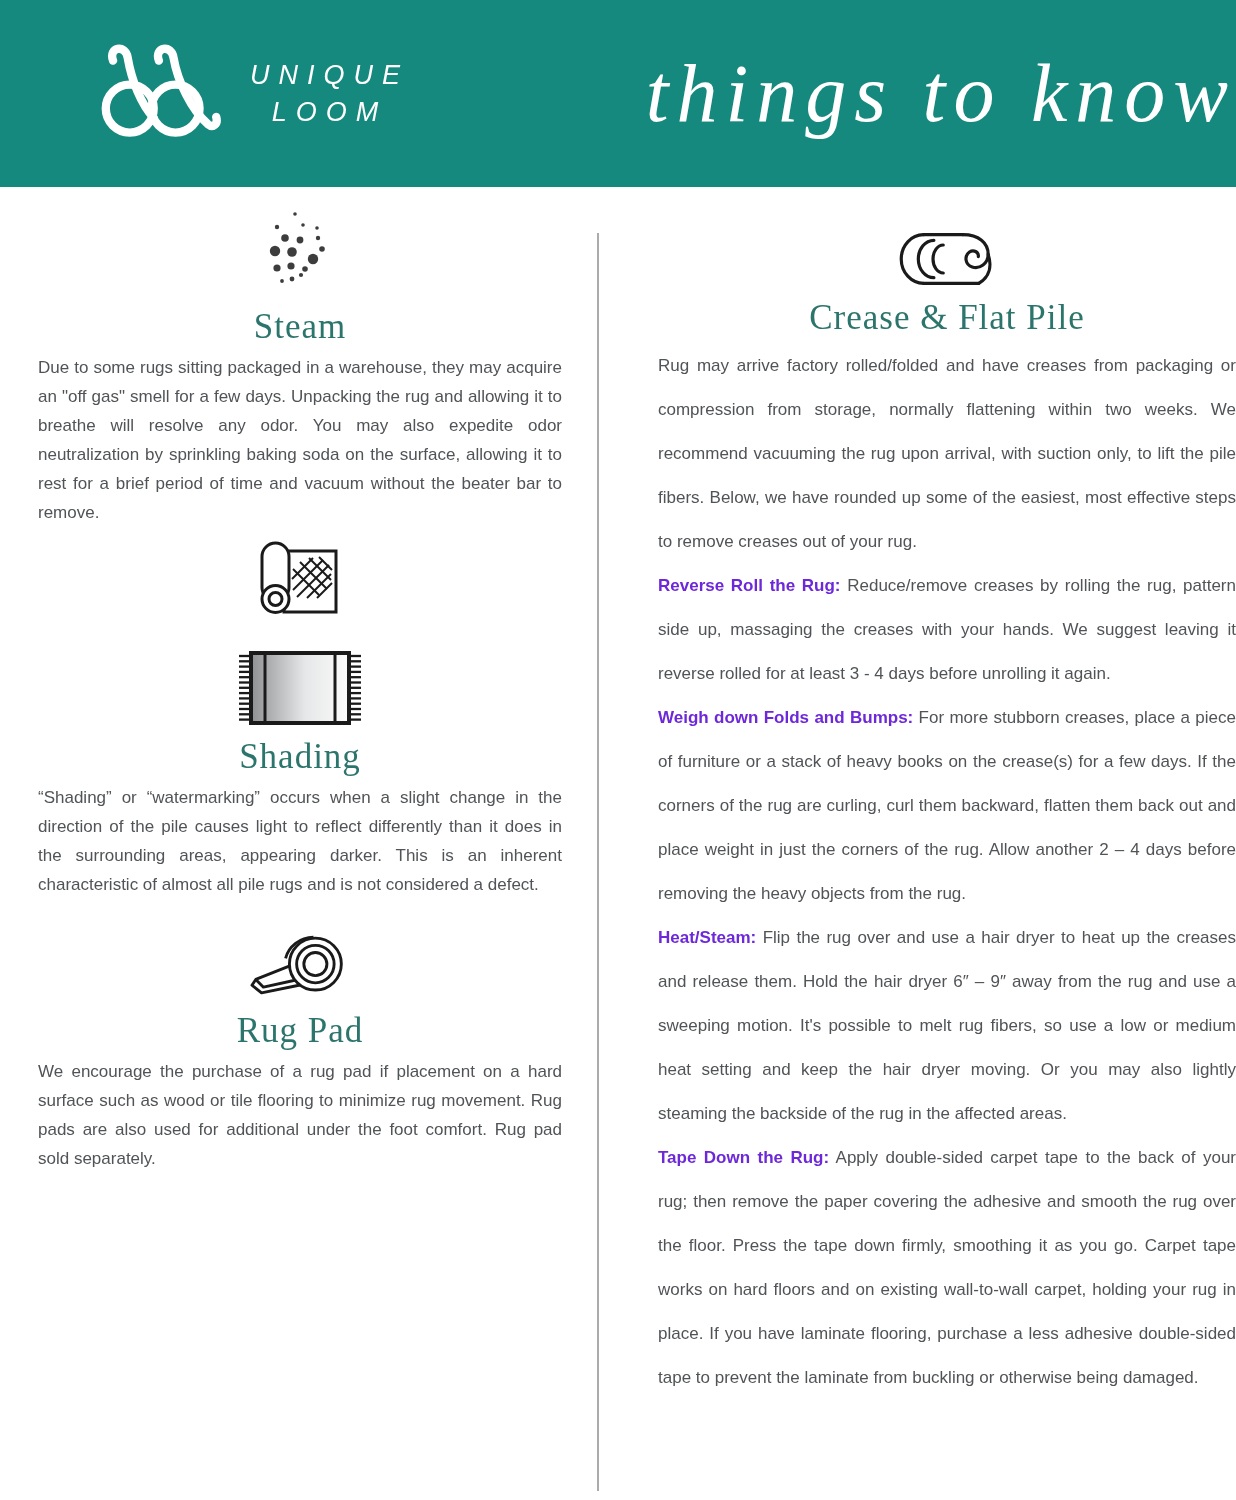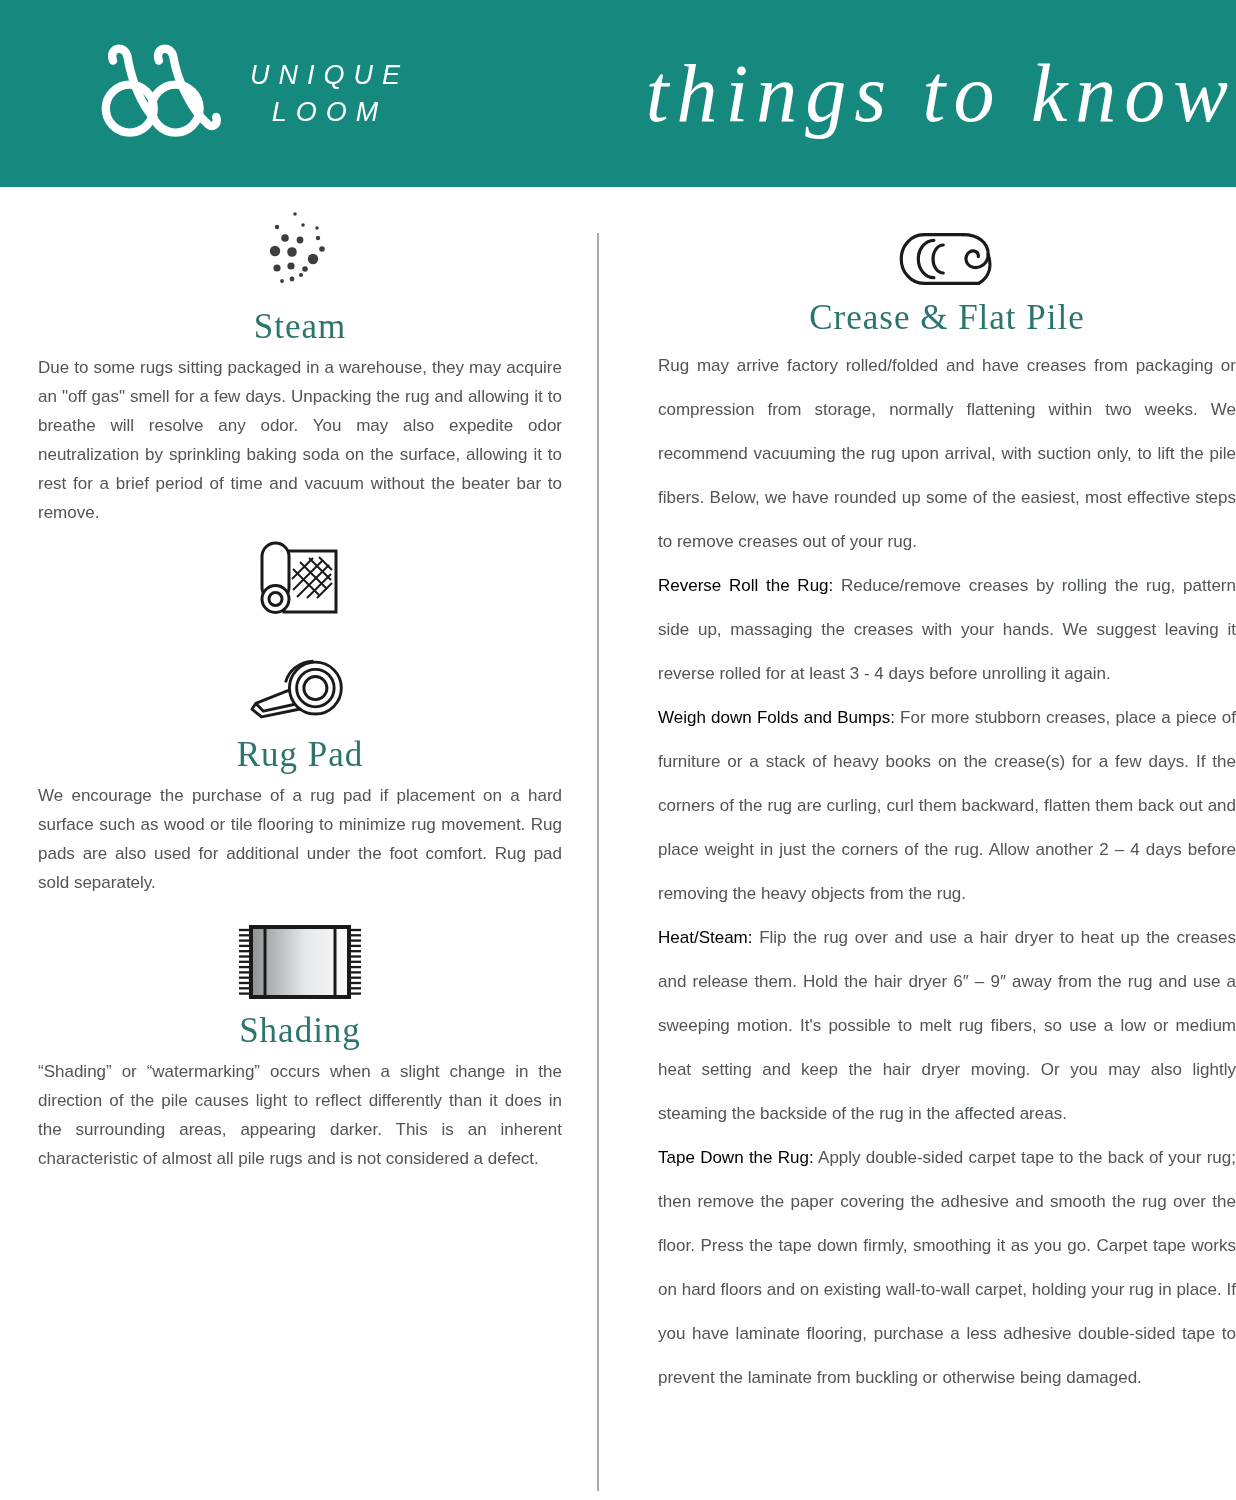--- a/index.html
+++ b/index.html
@@ -65,22 +65,22 @@
   p.body-text{
     text-align:justify;
     color:#515457;
     font-size:17px;
     line-height:29px;
     margin:0;
   }
   .col-right p.body-text{line-height:44px;}
   .tip{margin-top:31px;}
   .tip strong{
-    color:#000000;
-    font-weight:400;
+    color:#6d28d9;
+    font-weight:700;
   }
 
   
   .s1 .icon{margin-top:22px;}
   .s2 .icon{margin-top:12px;}
   .s3 .icon{margin-top:32px;}
   .s4 .icon{margin-top:26px;}
   .col-right .icon{margin-top:56px;}
 </style>
 </head>
@@ -145,33 +145,20 @@
             <path d="M60 58 L75 43"></path>
           <path d="M36 29 L62 55"></path>
             <path d="M43 22 L70 49"></path>
             <path d="M52 18 L74 40"></path>
             <path d="M62 17 L75 30"></path>
         </g>
         <rect x="5" y="3" width="27" height="58" rx="13.5" fill="#ffffff" stroke-width="3"></rect>
         <circle cx="18.5" cy="59" r="13.5" fill="#ffffff" stroke-width="3"></circle>
         <circle cx="18.5" cy="59" r="6.5" stroke-width="3"></circle>
       </svg>
-    </div>
-
-    <div class="section s3">
-      <svg class="icon" width="100" height="70" viewBox="0 0 104 72" fill="none" stroke="#1a1a1a">
-        <path d="M46 34 L6 50 L2 56 L12 64 L56 55 Z" fill="#ffffff" stroke-width="3" stroke-linejoin="round"></path>
-        <path d="M6 50 L14 58 L55 49" stroke-width="3" stroke-linejoin="round"></path>
-        <path d="M66 6 C 52 6, 40 16, 37 28" stroke-width="3"></path>
-        <circle cx="68" cy="34" r="27" fill="#ffffff" stroke-width="3"></circle>
-        <circle cx="68" cy="34" r="19.5" stroke-width="3"></circle>
-        <circle cx="68" cy="34" r="12" stroke-width="3"></circle>
-      </svg>
-      <h2 class="sec-heading">Rug Pad</h2>
-      <p class="body-text">We encourage the purchase of a rug pad if placement on a hard surface such as wood or tile flooring to minimize rug movement. Rug pads are also used for additional under the foot comfort. Rug pad sold separately.</p>
     </div>
 
     <div class="section s4">
       <svg class="icon" width="128" height="78" viewBox="0 0 128 78" fill="none" stroke="#1a1a1a">
         <defs>
           <linearGradient id="shadeGrad" x1="0" y1="0" x2="1" y2="0">
             <stop offset="0" stop-color="#8f9092"></stop>
             <stop offset="0.55" stop-color="#e6e7e8"></stop>
             <stop offset="1" stop-color="#fbfbfb"></stop>
           </linearGradient>
@@ -205,20 +192,33 @@
             <path d="M113 70.6 H125"></path>
         </g>
         <rect x="15" y="4" width="98" height="70" fill="url(#shadeGrad)" stroke-width="4"></rect>
         <path d="M29 4 V74" stroke-width="3"></path>
         <path d="M99 4 V74" stroke-width="3"></path>
       </svg>
       <h2 class="sec-heading">Shading</h2>
       <p class="body-text">“Shading” or “watermarking” occurs when a slight change in the direction of the pile causes light to reflect differently than it does in the surrounding areas, appearing darker. This is an inherent characteristic of almost all pile rugs and is not considered a defect.</p>
     </div>
 
+    <div class="section s3">
+      <svg class="icon" width="100" height="70" viewBox="0 0 104 72" fill="none" stroke="#1a1a1a">
+        <path d="M46 34 L6 50 L2 56 L12 64 L56 55 Z" fill="#ffffff" stroke-width="3" stroke-linejoin="round"></path>
+        <path d="M6 50 L14 58 L55 49" stroke-width="3" stroke-linejoin="round"></path>
+        <path d="M66 6 C 52 6, 40 16, 37 28" stroke-width="3"></path>
+        <circle cx="68" cy="34" r="27" fill="#ffffff" stroke-width="3"></circle>
+        <circle cx="68" cy="34" r="19.5" stroke-width="3"></circle>
+        <circle cx="68" cy="34" r="12" stroke-width="3"></circle>
+      </svg>
+      <h2 class="sec-heading">Rug Pad</h2>
+      <p class="body-text">We encourage the purchase of a rug pad if placement on a hard surface such as wood or tile flooring to minimize rug movement. Rug pads are also used for additional under the foot comfort. Rug pad sold separately.</p>
+    </div>
+
   </div>
 
   <div class="col-right">
     <div class="section">
       <svg class="icon" width="108" height="58" viewBox="0 0 110 62" fill="none" stroke="#1a1a1a" stroke-width="3.4" stroke-linecap="round">
         <path d="M30 5 A 23 25 0 1 0 30 57"></path>
         <path d="M41 11 A 15 18 0 1 0 41 51"></path>
         <path d="M51 16 A 9.5 13 0 1 0 51 46"></path>
         <path d="M30 5 H 72"></path>
         <path d="M30 57 H 89"></path>

